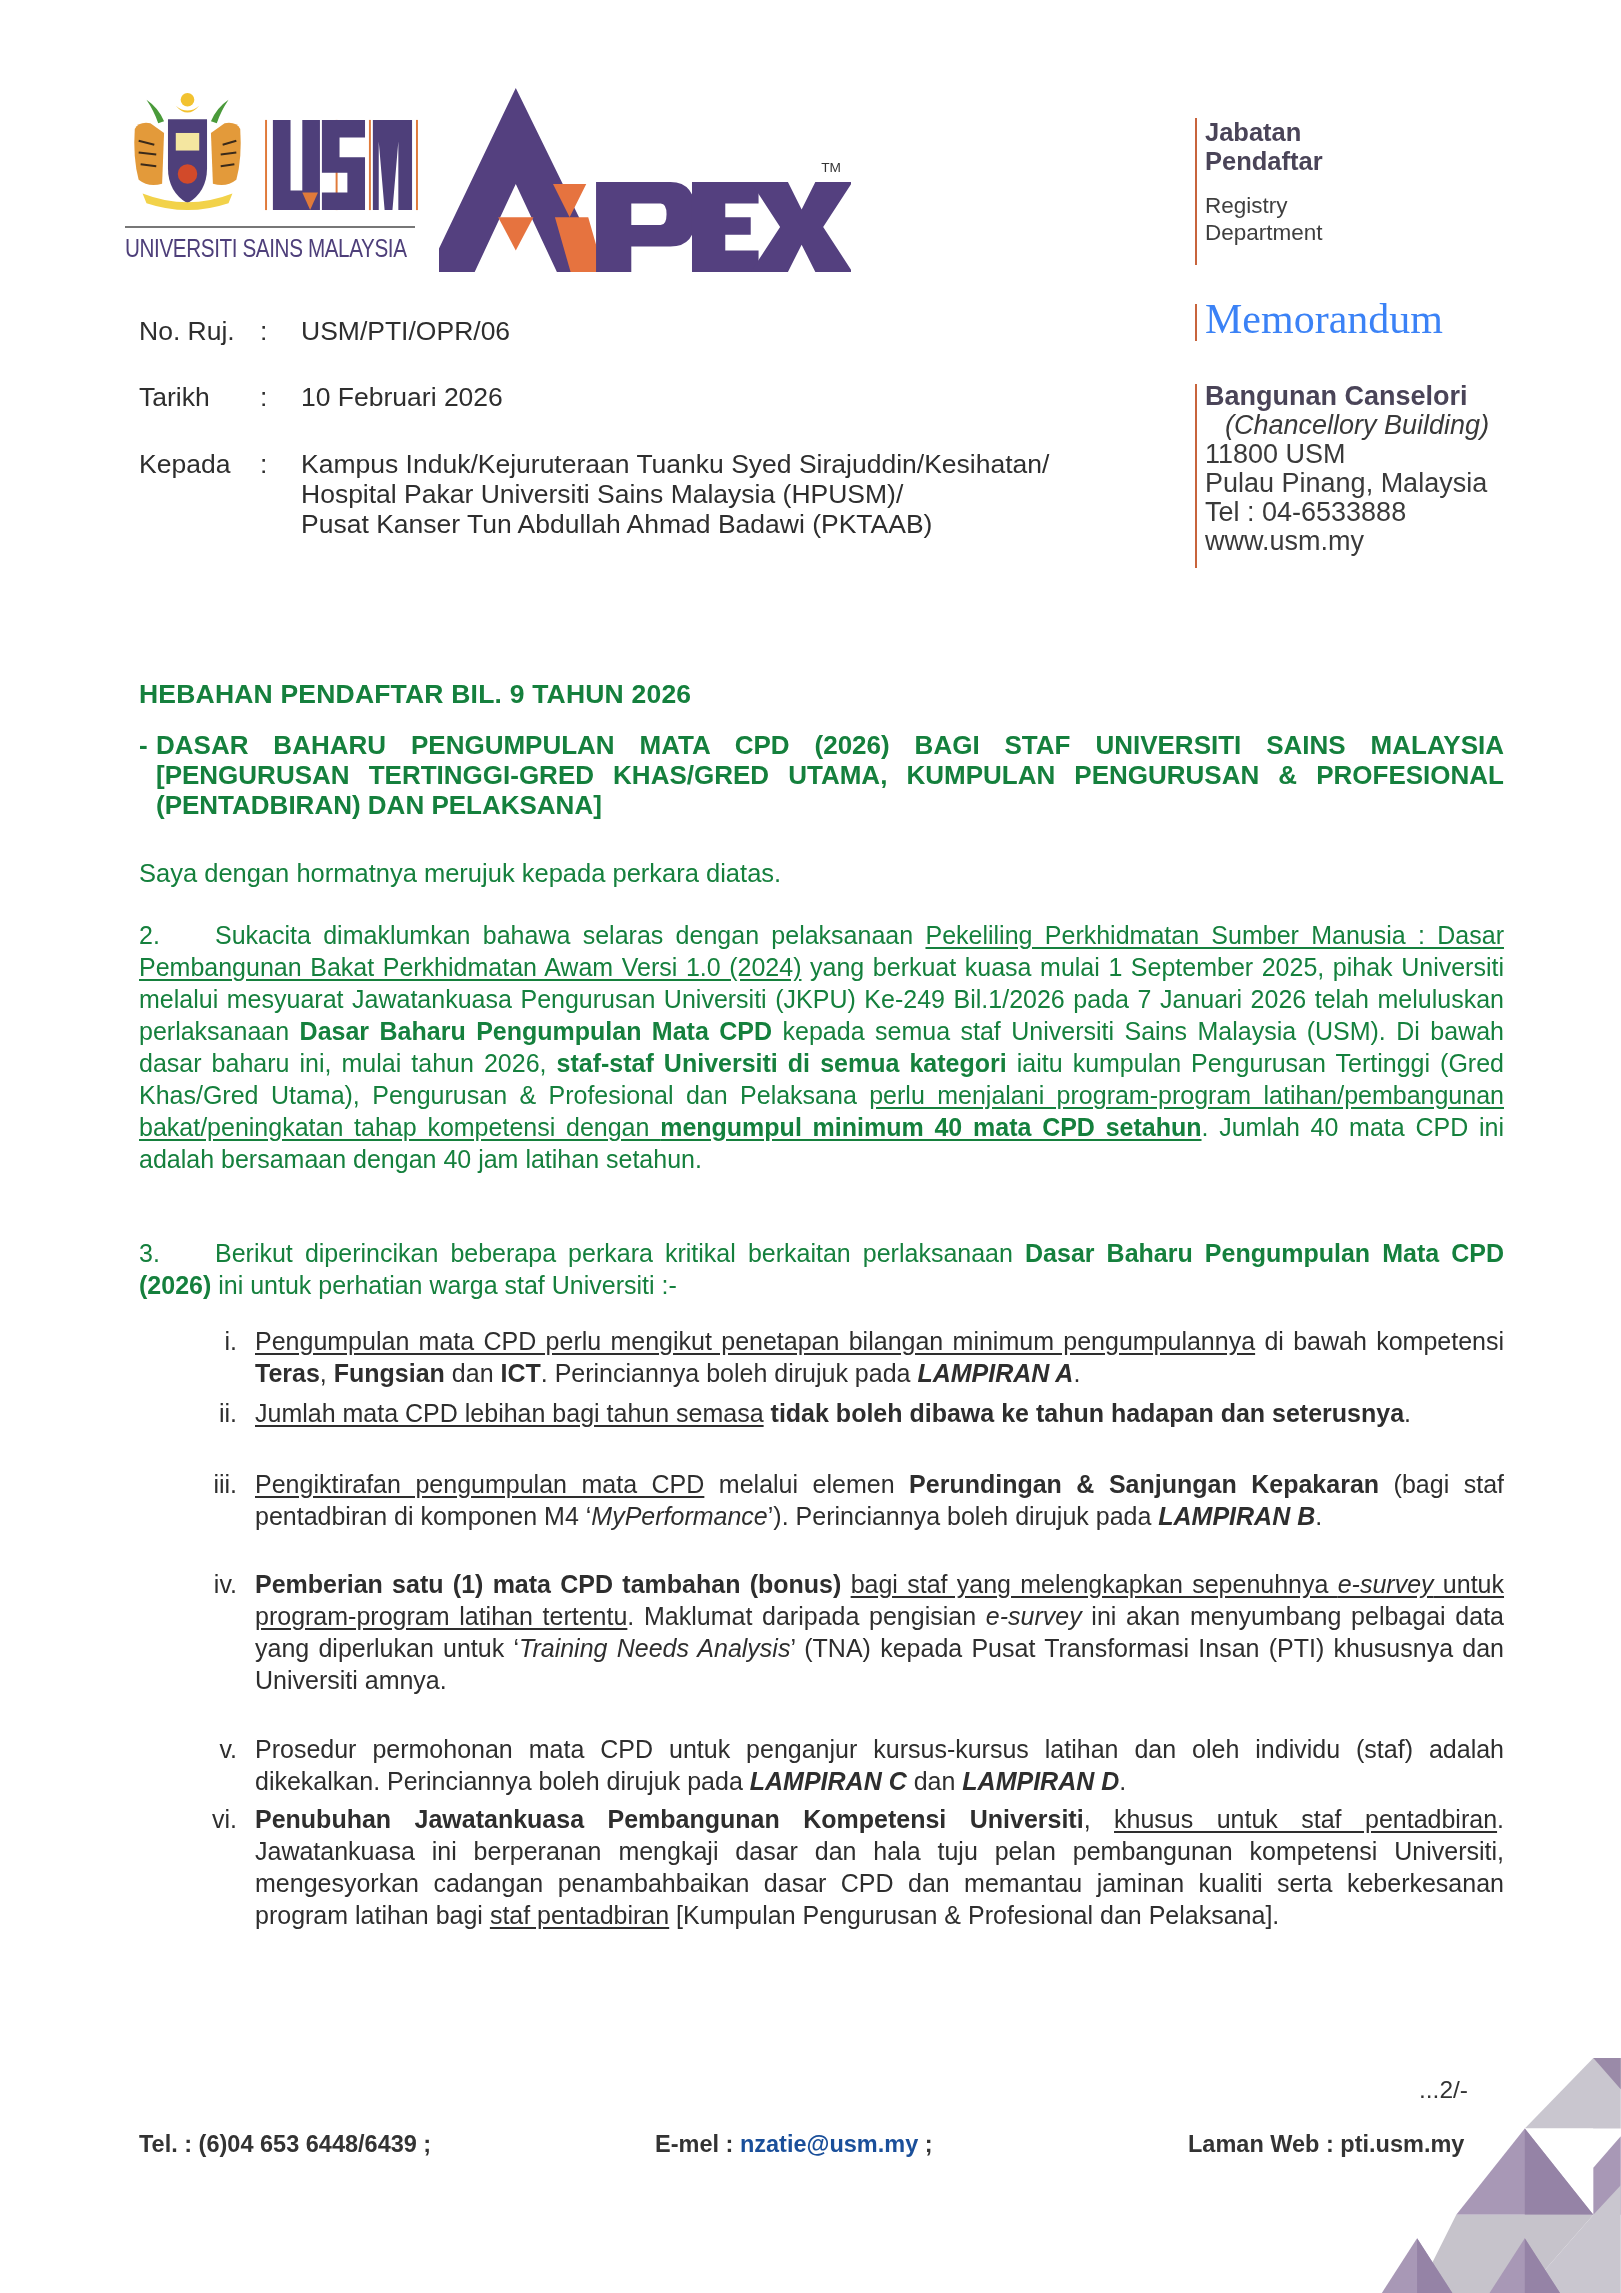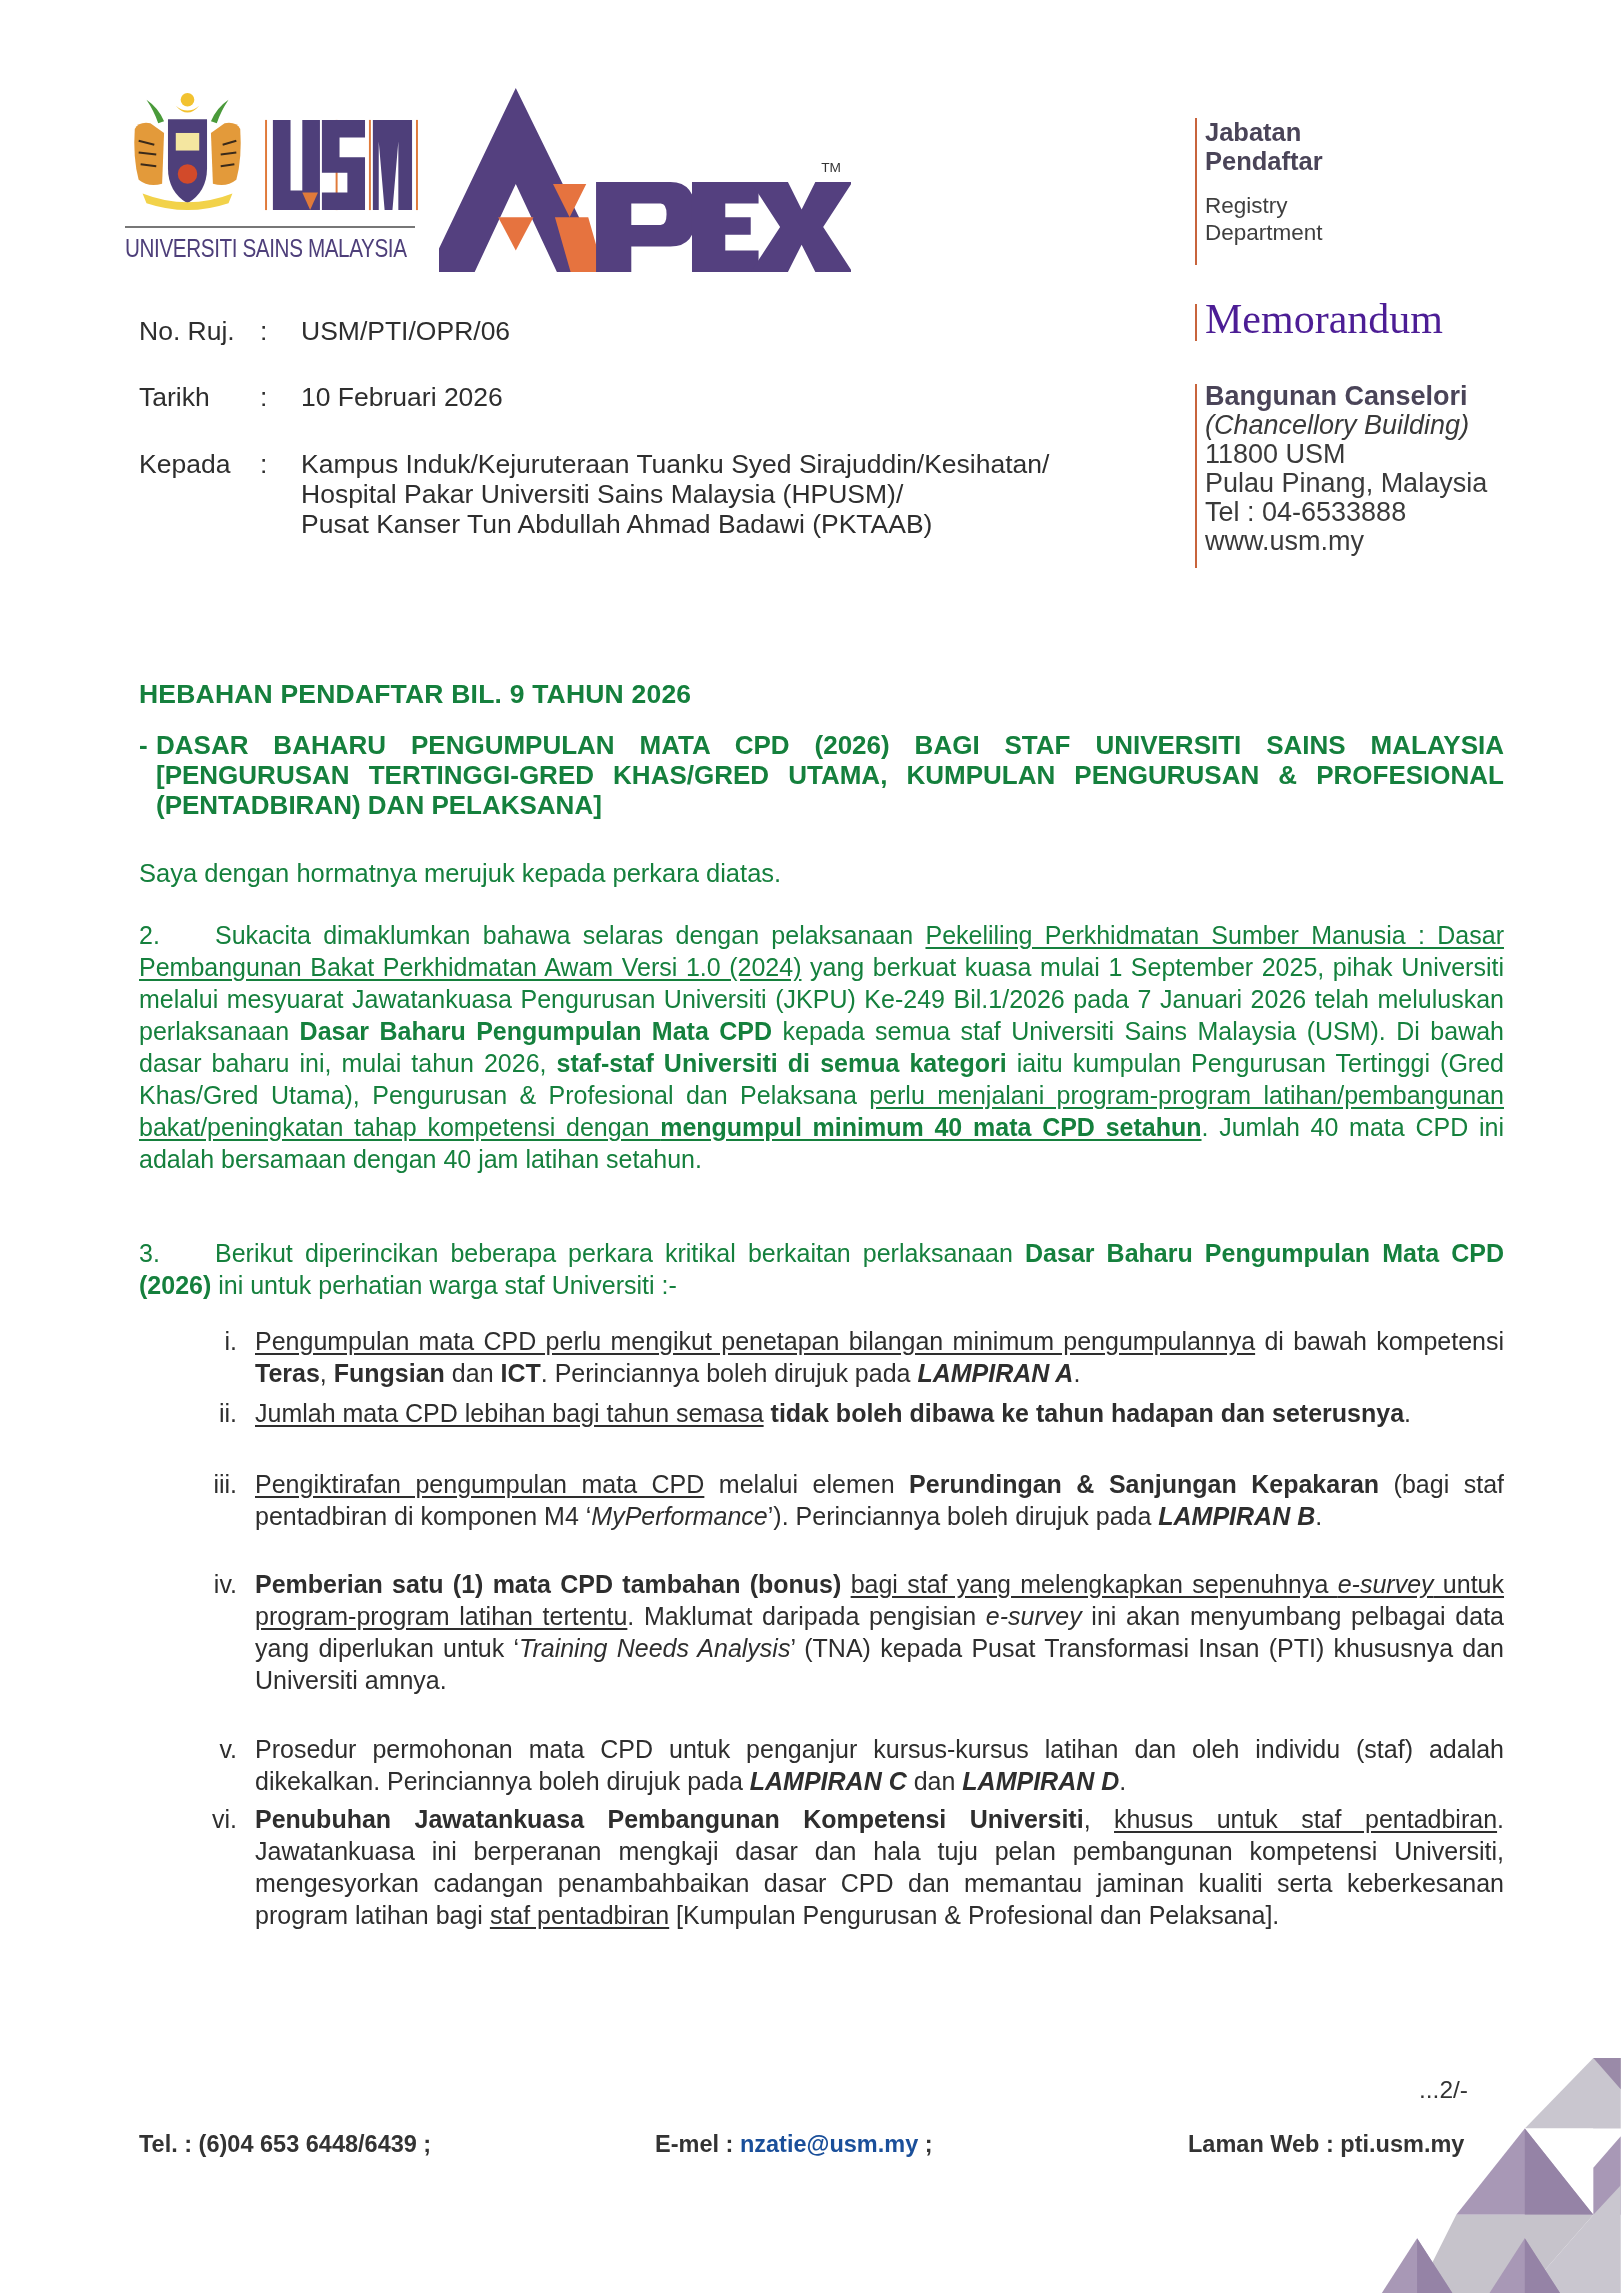--- a/index.html
+++ b/index.html
@@ -13,24 +13,24 @@
   #usm-rule { left:125px; top:226px; width:290px; height:2px; background:#777; }
   #usm-name { left:125px; top:233px; width:294px; font-family:"Liberation Sans Narrow","Liberation Sans",sans-serif;
               font-size:26.5px; color:#4e3f7a; letter-spacing:-0.5px; transform:scaleX(0.78); transform-origin:left top; white-space:nowrap; font-weight:400; }
   #apex-logo { left:439px; top:88px; width:412px; height:186px; }
 
   
   .rbar { position:absolute; width:2px; background:#c8643c; }
   #dept-block { left:1205px; top:118px; }
   #dept-title { font-size:25.5px; font-weight:700; color:#4a4458; line-height:29px; }
   #dept-en { margin-top:15.7px; font-size:22.5px; color:#3f3f3f; line-height:27.4px; }
-  #memo-title { left:1205px; top:296px; font-family:"Liberation Serif", serif; font-size:42px; color:#4c1d95; line-height:47px;text-align:center; }
+  #memo-title { left:1205px; top:296px; font-family:"Liberation Serif", serif; font-size:42px; color:#3b82f6; line-height:47px;text-align:center; }
   #addr-block { left:1205px; top:382px; font-size:27px; color:#3a3a3a; line-height:29px; }
   #addr-block .b { font-weight:700; color:#4a4458; }
-  #addr-block .i { font-style:italic; }
+  #addr-block .i { font-style:italic;margin-left:20px; }
 
   
   .meta { font-size:26.5px; line-height:30px; color:#2e2e2e; }
   .meta-row { position:absolute; left:139px; }
   .meta-label { position:absolute; left:0; width:108px; white-space:nowrap; }
   .meta-colon { position:absolute; left:121px; }
   .meta-val { position:absolute; left:162px; white-space:nowrap; }
 
   
   .body { position:absolute; left:139px; width:1365px; font-size:25px; line-height:32px; color:#15803d; }

